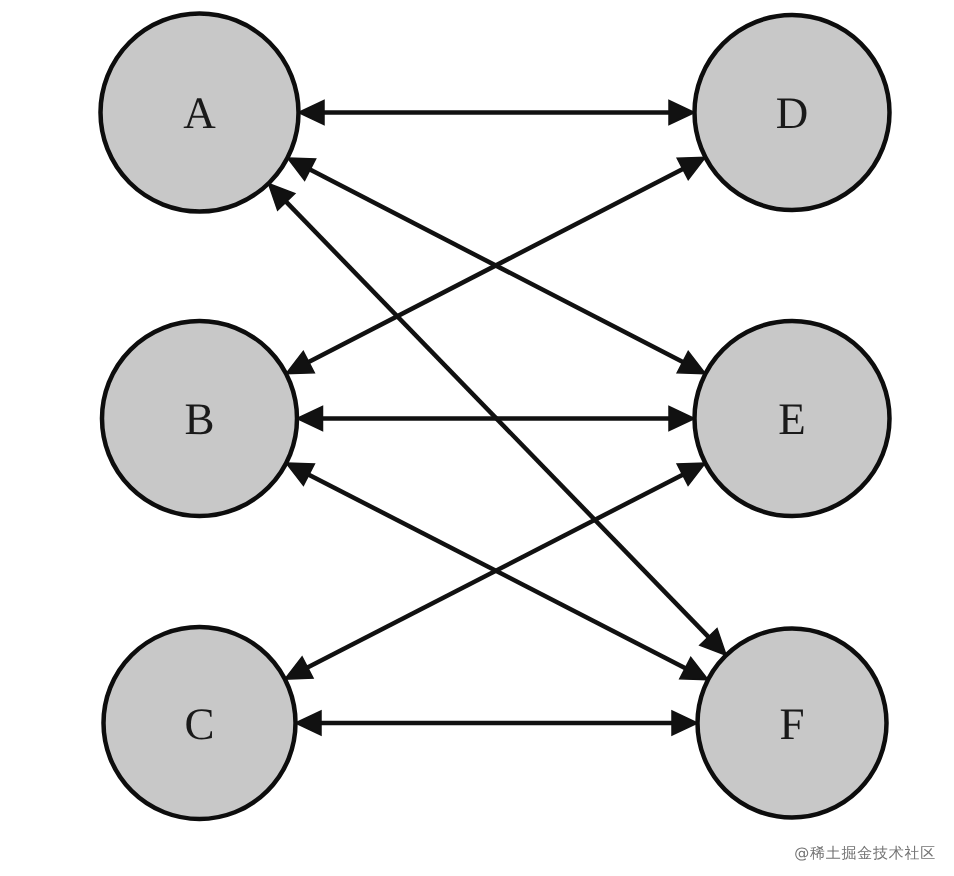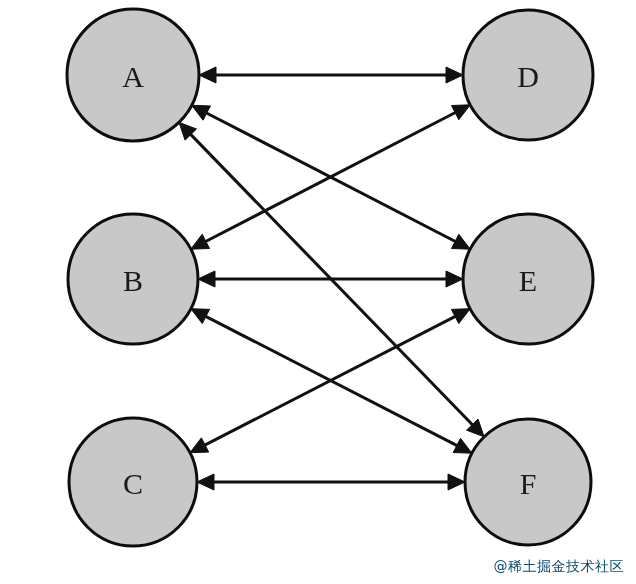--- a/index.html
+++ b/index.html
@@ -39,22 +39,22 @@
   }
   .edge-line {
     stroke: #111111;
     fill: none;
   }
   .watermark {
     position: absolute;
     right: 12px;
     bottom: 8px;
     font-family: "DejaVu Sans", "Liberation Sans", sans-serif;
-    font-size: 14px;
-    color: #0c4a6e;
+    font-size: 10px;
+    color: #737373;
     letter-spacing: 0.5px;
     white-space: nowrap;
     user-select: none;
     margin-left: 19px;
   }
 </style>
 </head>
 <body>
 
 <div id="canvas-wrap">

